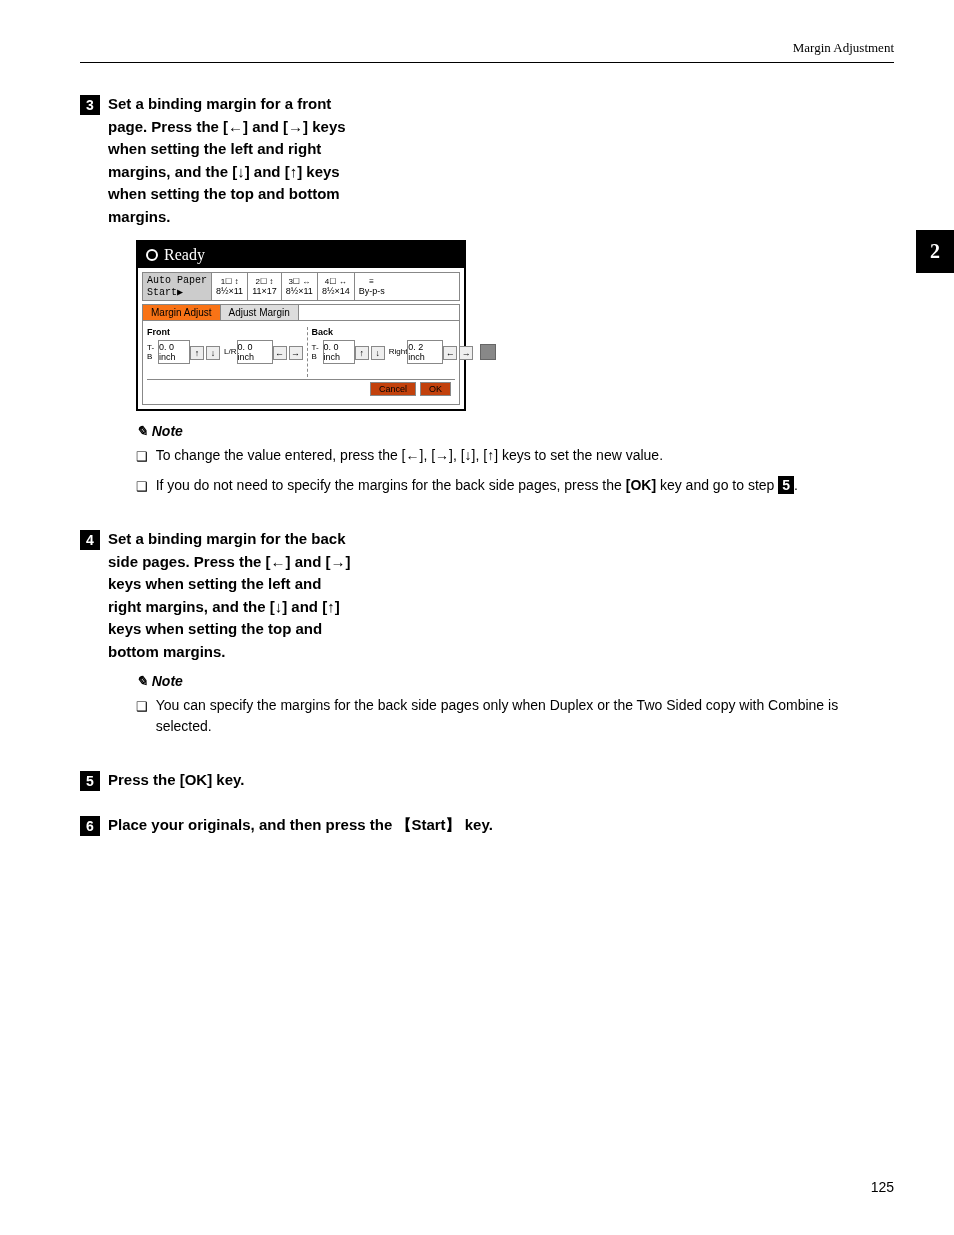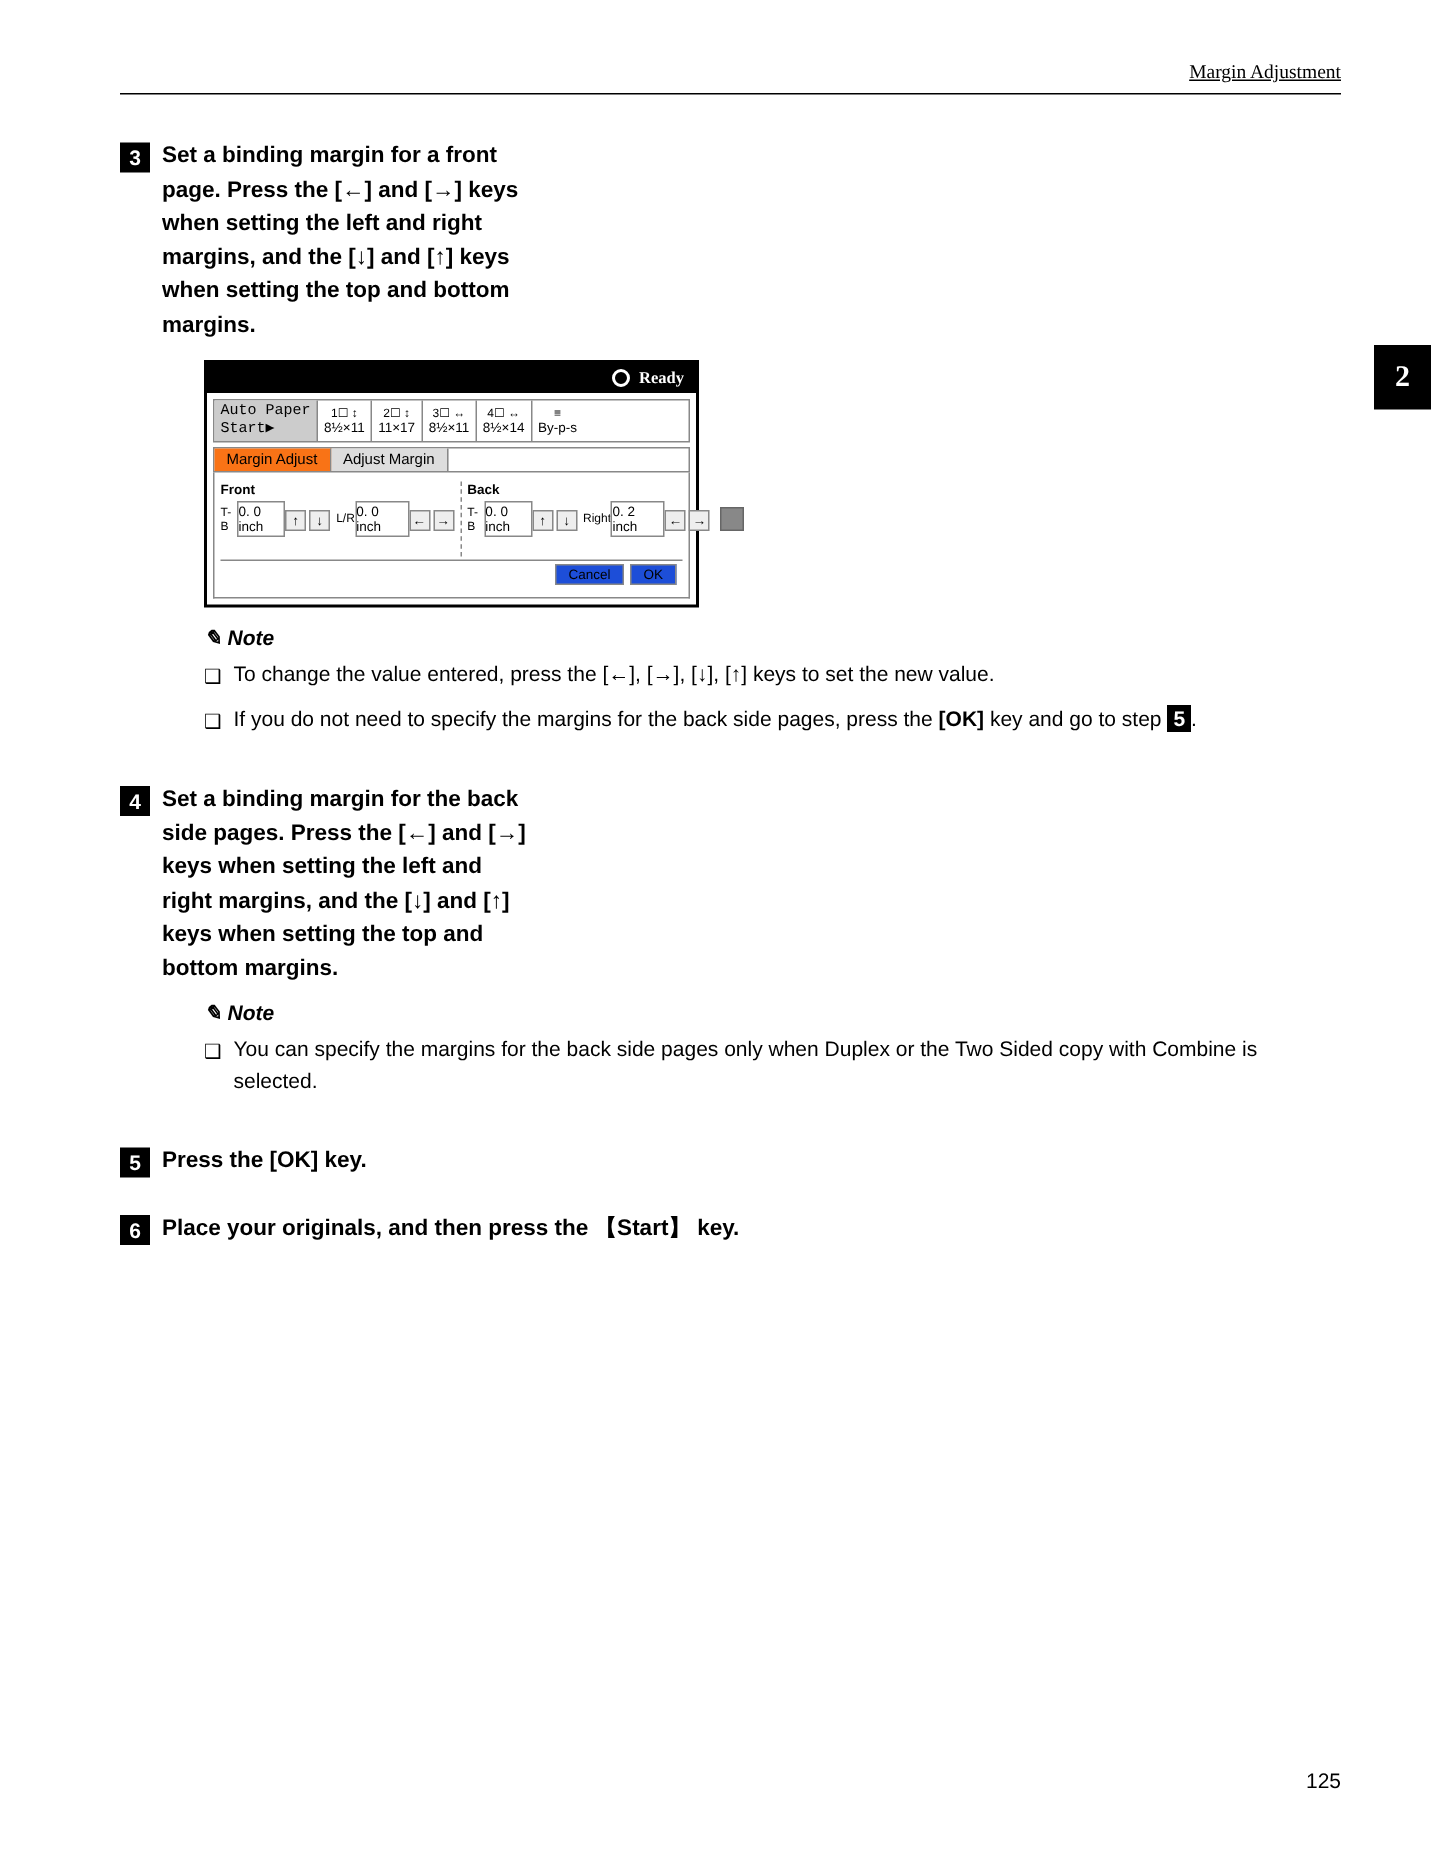--- a/index.html
+++ b/index.html
@@ -25,21 +25,20 @@
       display: flex;
       justify-content: flex-end;
       border-bottom: 1px solid #000;
       padding-bottom: 6px;
       margin-bottom: 30px;
     }
 
     .header-title {
       font-size: 13px;
       color: #000;
-      text-decoration: underline;
     }
 
     
     .side-tab {
       position: absolute;
       right: 0;
       top: 230px;
       width: 38px;
       background: #000;
       color: #fff;
@@ -87,26 +86,25 @@
     .screen-mockup {
       border: 2px solid #000;
       background: #fff;
       width: 330px;
       margin: 12px 0 12px 28px;
     }
 
     .screen-header {
       background: #000;
       color: #fff;
-      font-size: 11px;
-      font-weight: bold;
+      font-size: 16px;
+      font-weight: normal;
       padding: 4px 8px;
       display: flex;
       align-items: center;
-      justify-content: flex-end;
     }
 
     .screen-header-circle {
       width: 12px;
       height: 12px;
       border: 2px solid #fff;
       border-radius: 50%;
       margin-right: 6px;
       display: inline-block;
     }
@@ -215,21 +213,21 @@
       padding: 2px 4px;
       border-top: 1px solid #888;
       margin-top: 2px;
     }
 
     .screen-btn {
       border: 1px solid #888;
       padding: 1px 8px;
       font-size: 9px;
       font-family: Arial, sans-serif;
-      background: #1d4ed8;
+      background: #c2410c;
     }
 
     
     .note-block {
       margin: 10px 0 10px 28px;
     }
 
     .note-title {
       font-size: 14px;
       font-style: italic;

